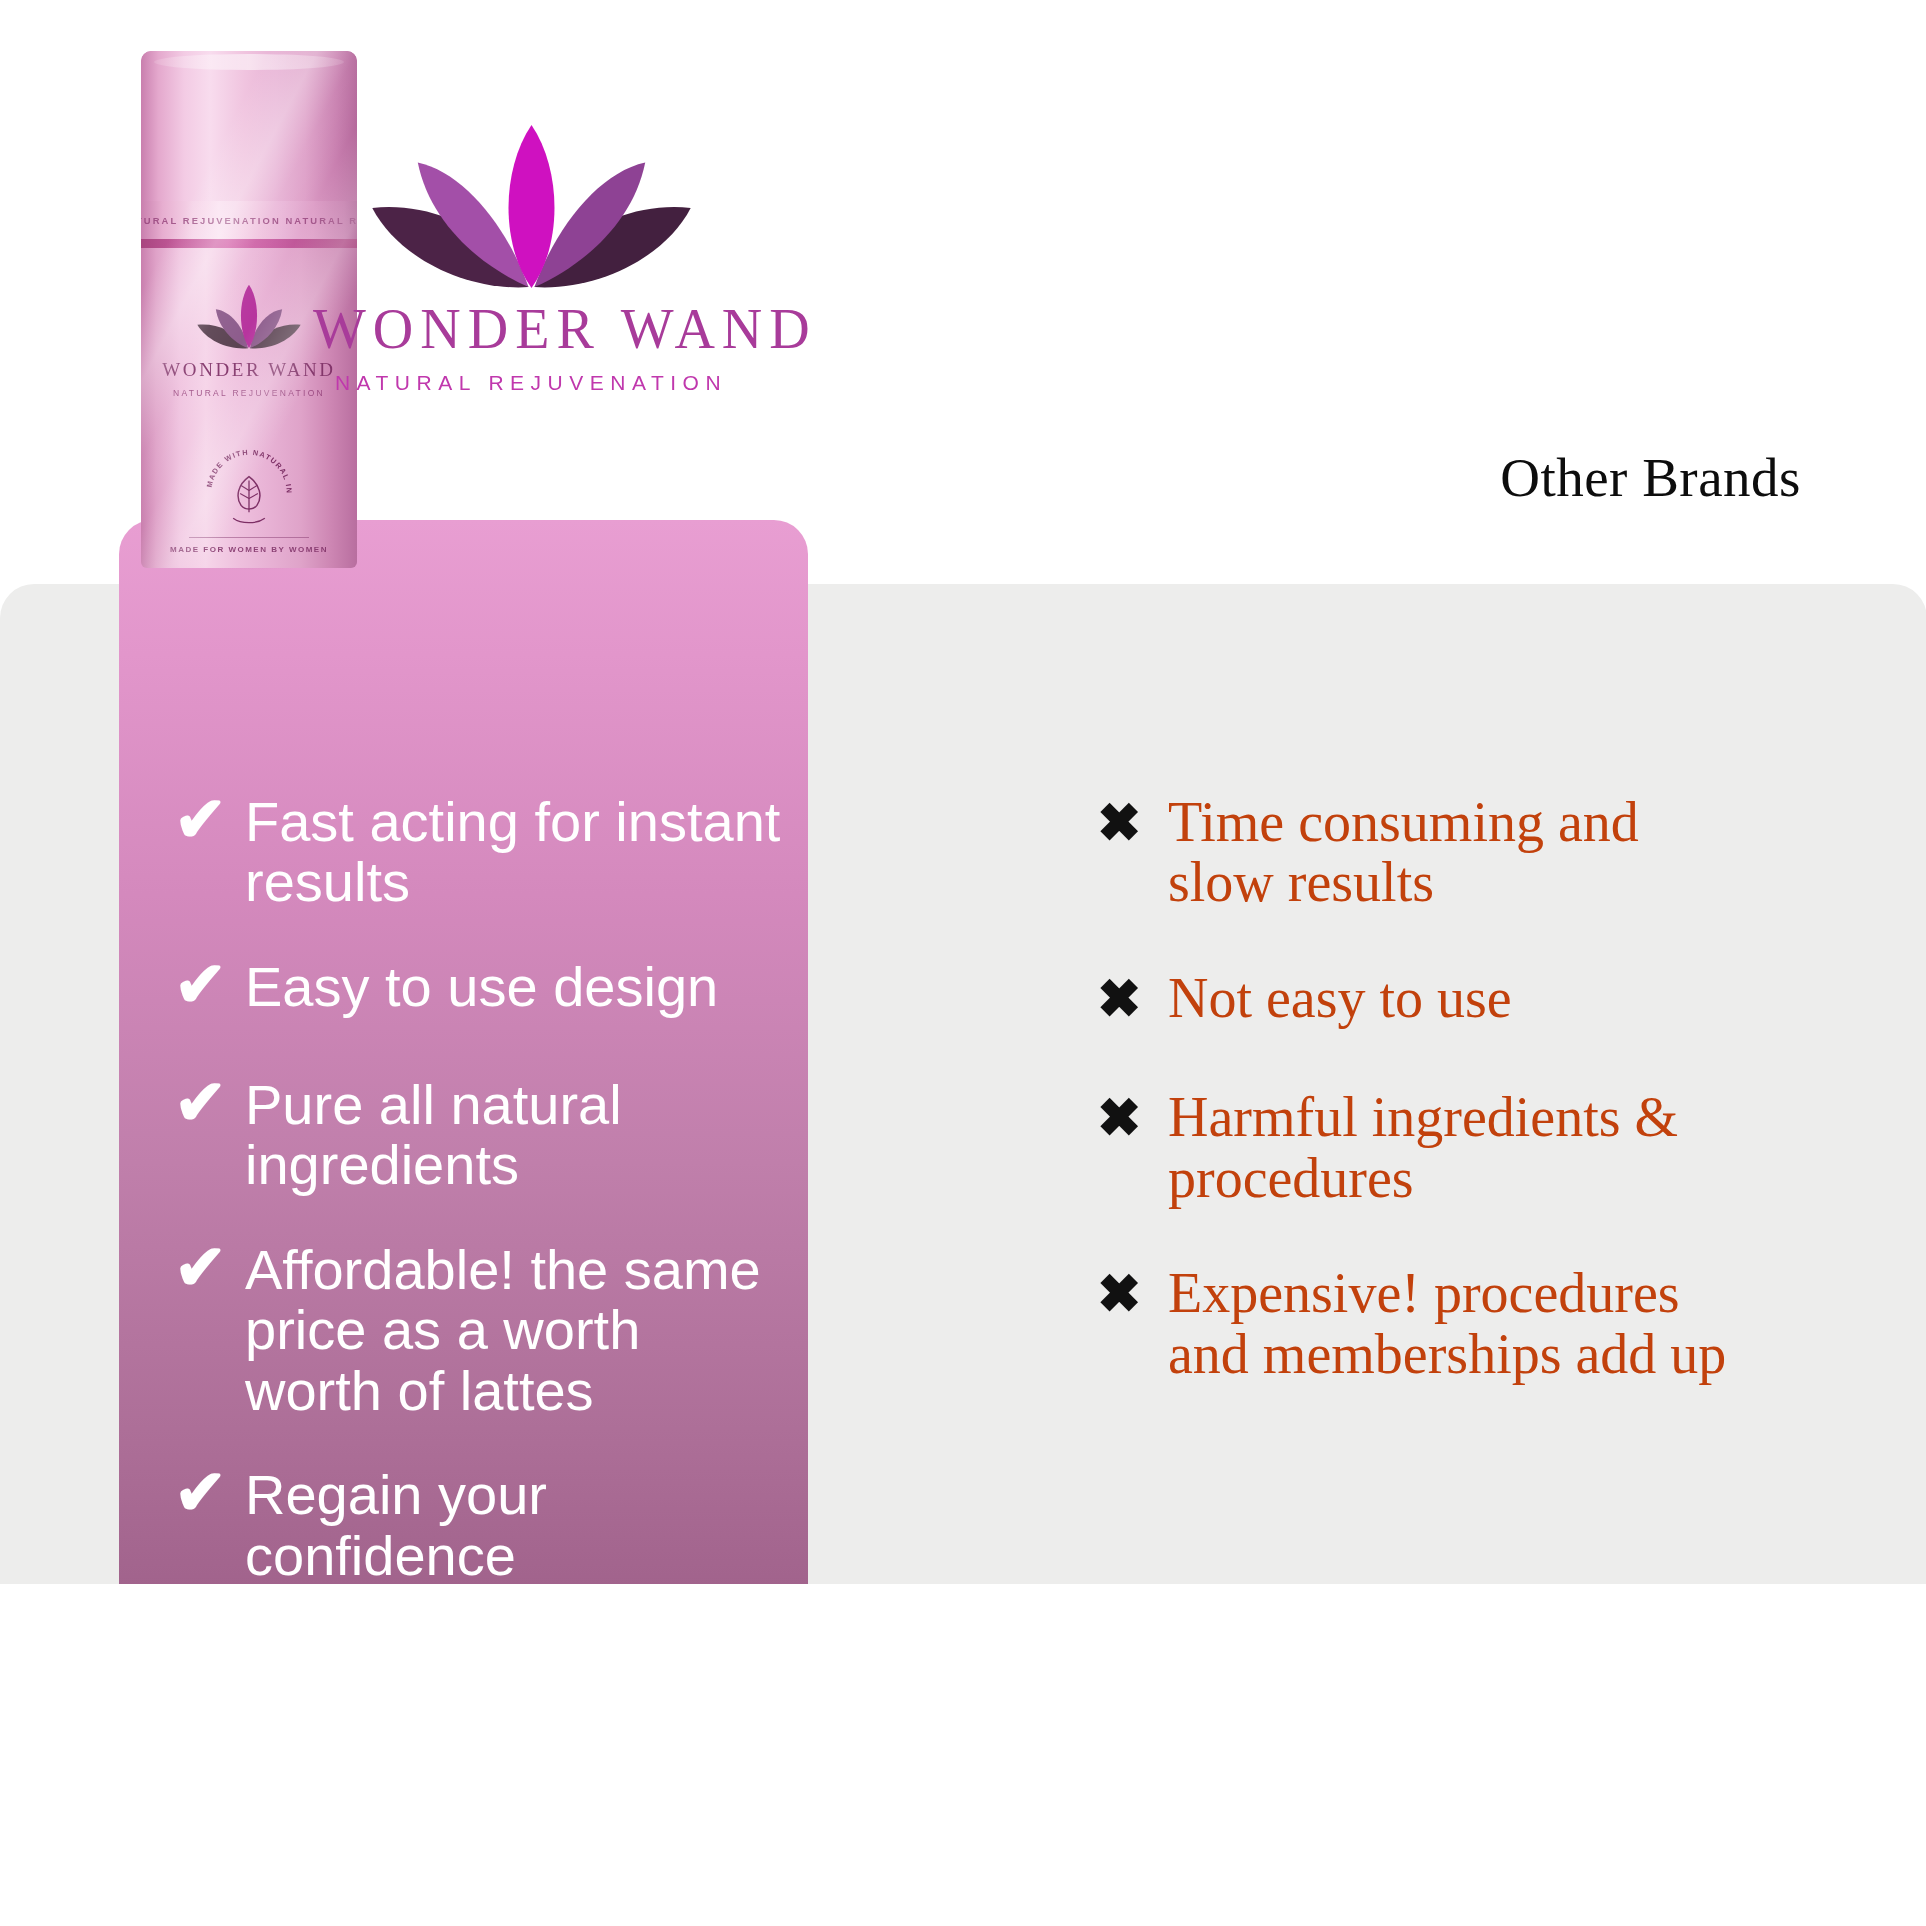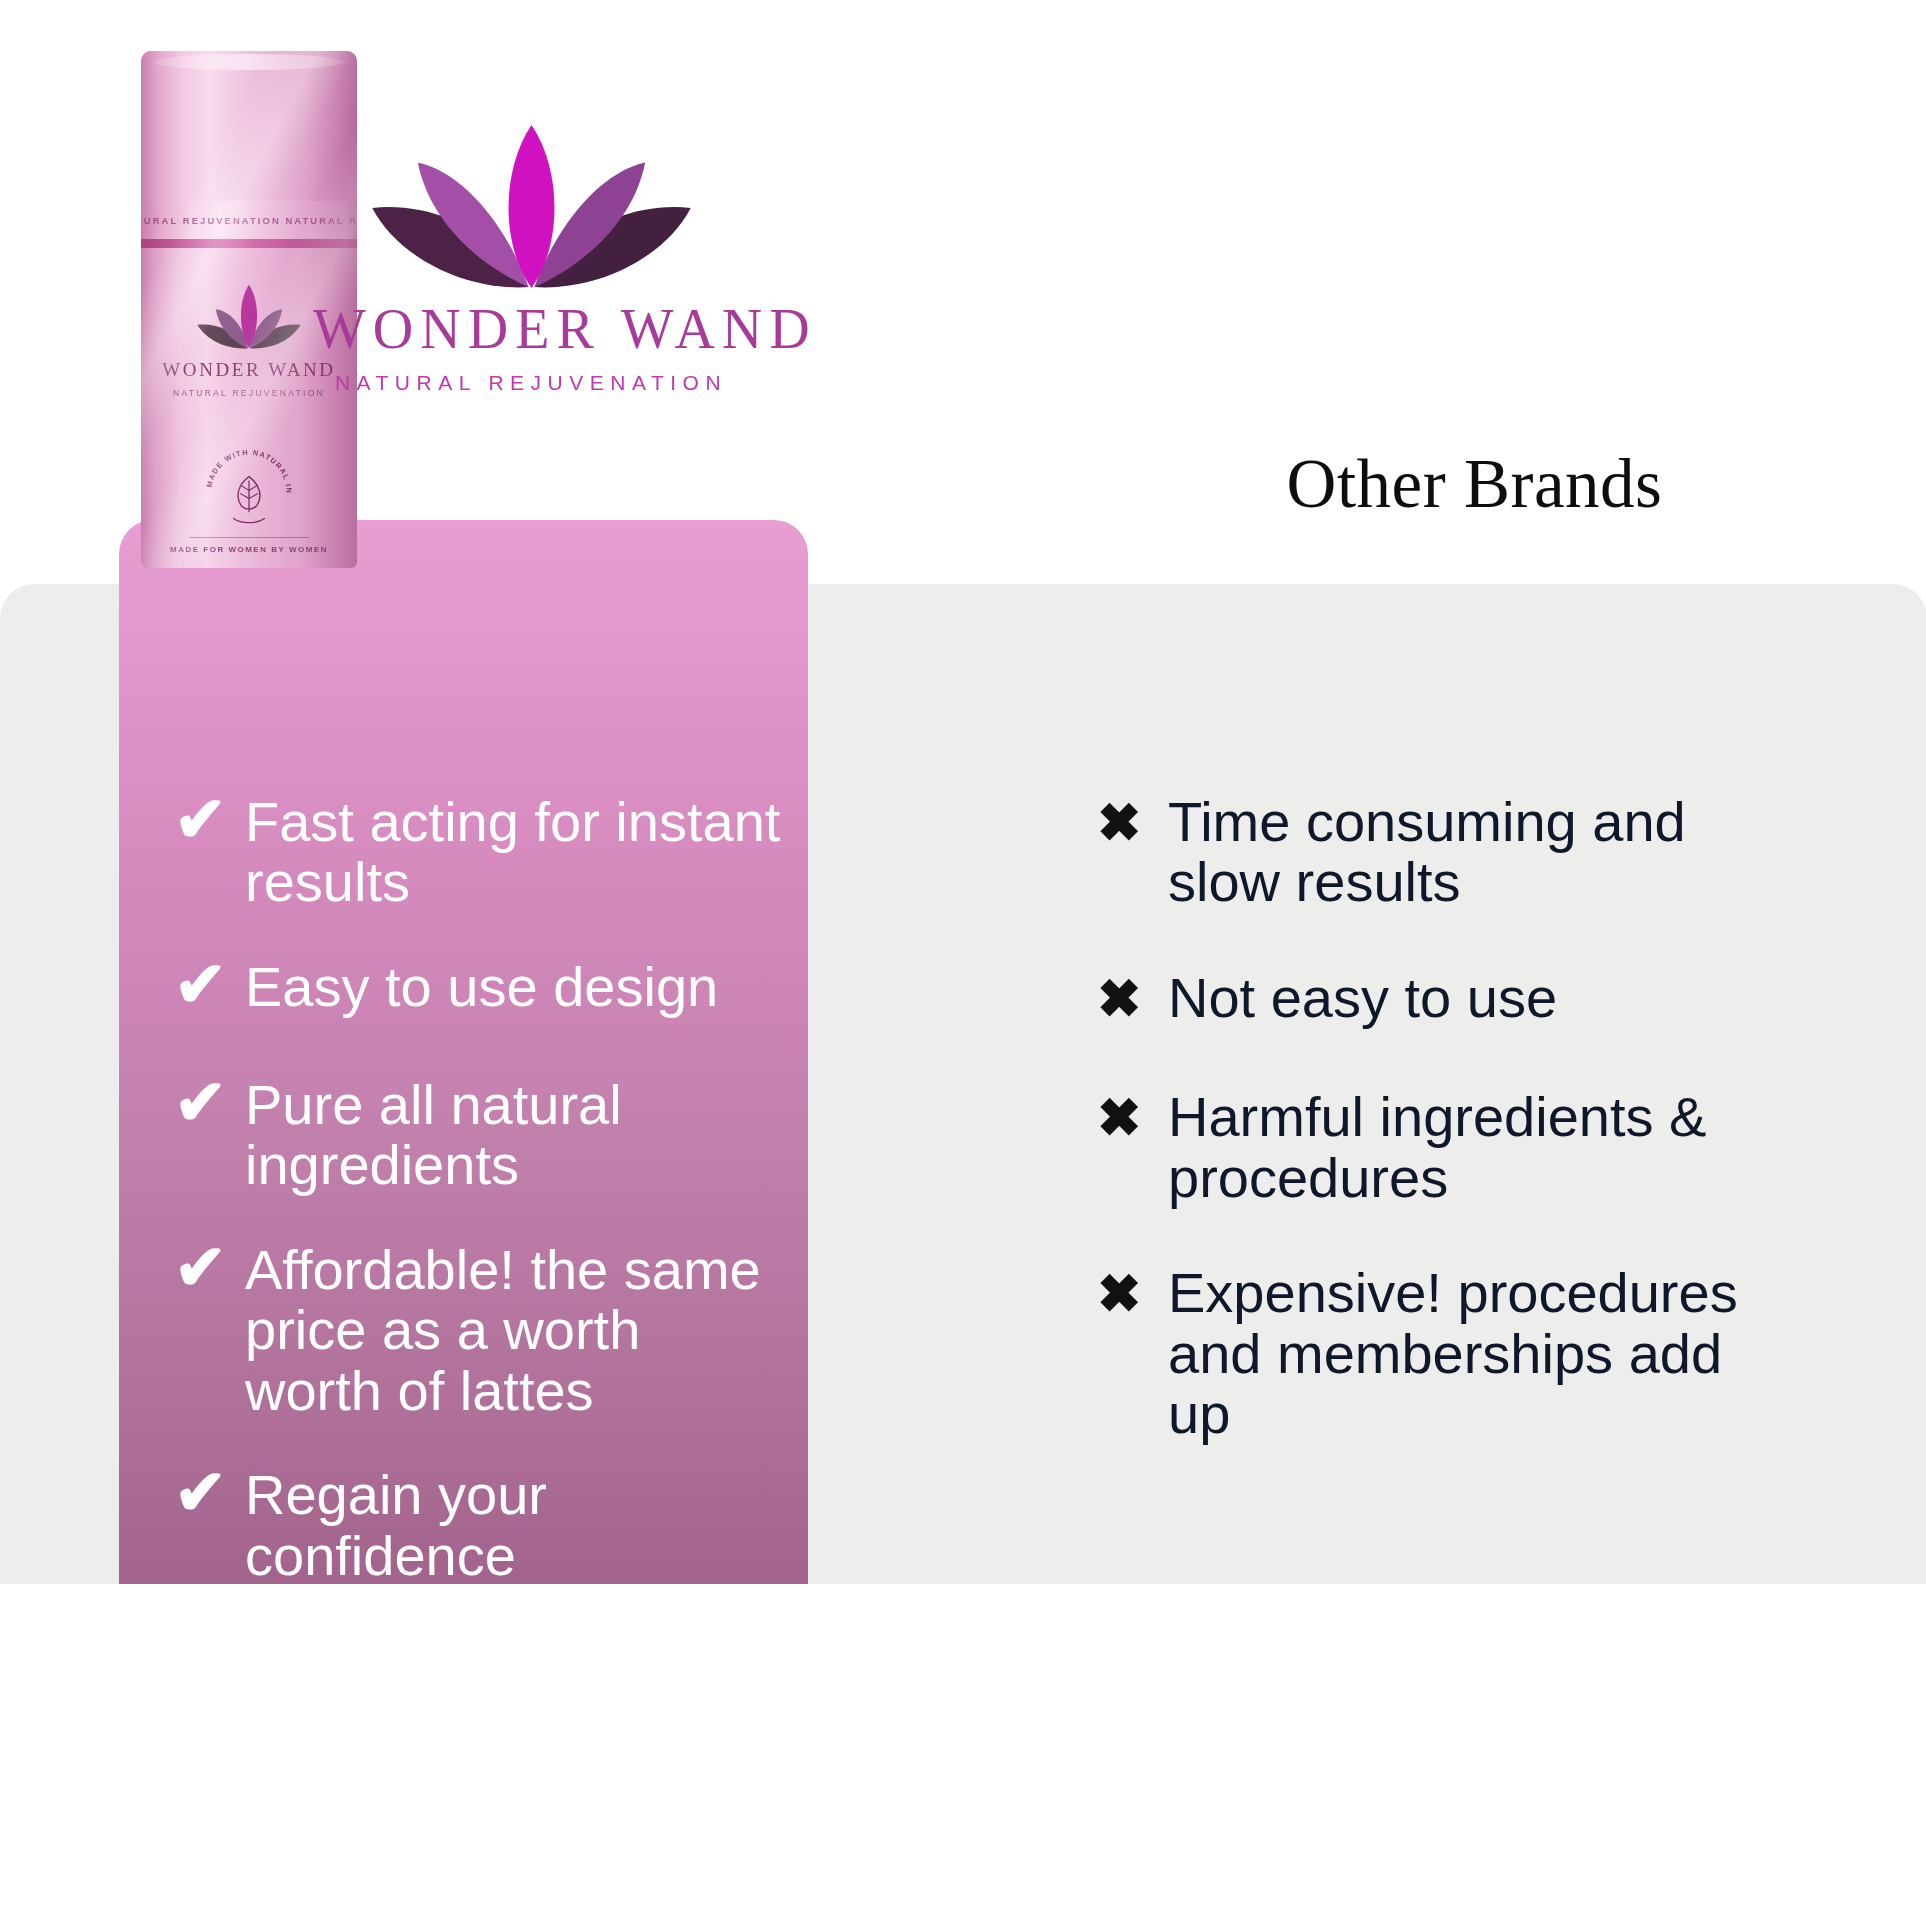--- a/index.html
+++ b/index.html
@@ -146,23 +146,23 @@
     margin-top:6px;line-height:1;white-space:nowrap;
   }
   .logo-tag{
     font-size:21px;letter-spacing:6.5px;color:#c038ad;
     margin-top:14px;white-space:nowrap;
   }
 
   
   .other-heading{
     position:absolute;left:1148px;top:450px;width:653px;
-    text-align:center;
+    text-align:right;
     font-family:"Liberation Serif", serif;
-    font-size:69px;color:#0d0d0d;line-height:1;
+    font-size:55px;color:#0d0d0d;line-height:1;
     letter-spacing:0.5px;
     z-index:6;
   }
 
   
   .pros-list{
     position:absolute;left:174px;top:792px;width:614px;z-index:7;
   }
   .cons-list{
     position:absolute;left:1097px;top:792px;width:653px;z-index:7;
@@ -175,21 +175,21 @@
     flex:0 0 auto;width:71px;line-height:1;
     font-size:63px;font-weight:bold;
   }
   .pros-list .mark{color:#ffffff;transform:translateY(-4px);}
   .cons-list .mark{color:#111111;font-size:53px;transform:translateY(4px);}
   .li-text{
     flex:1 1 auto;
     font-size:56px;line-height:1.08;
   }
   .pros-list .li-text{color:#ffffff;}
-  .cons-list .li-text{color:#0f172a;}
+  .cons-list .li-text{color:#c2410c;font-family:Liberation Serif, serif;}
 
   
   .pros-list .li.i0{margin-bottom:44px;}
   .pros-list .li.i1{margin-bottom:55px;}
   .pros-list .li.i2{margin-bottom:44px;}
   .pros-list .li.i3{margin-bottom:44px;}
   .cons-list .li.i0{margin-bottom:55px;}
   .cons-list .li.i1{margin-bottom:59px;}
   .cons-list .li.i2{margin-bottom:55px;}
 </style>

